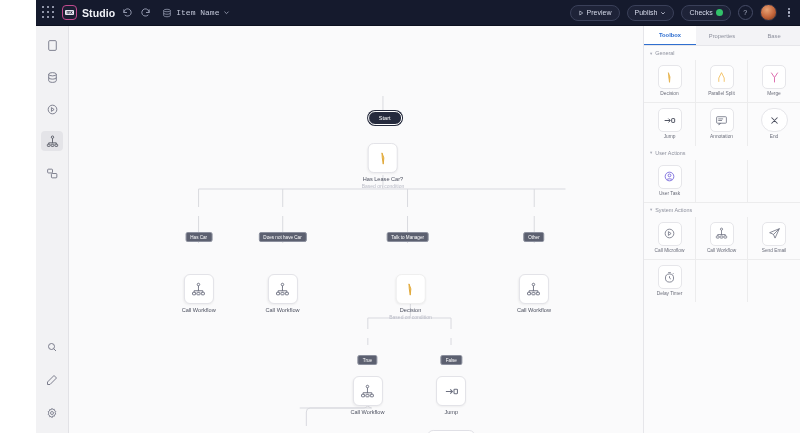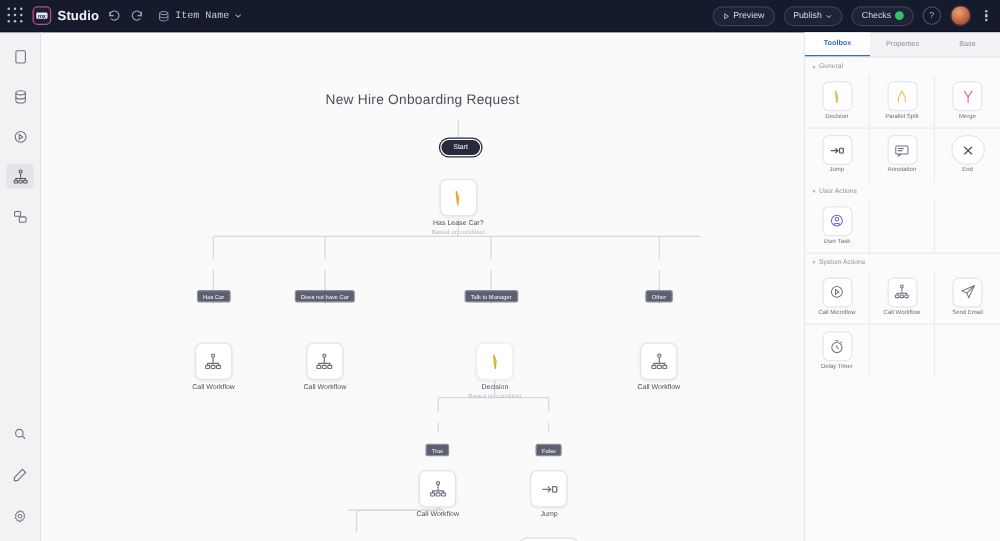--- a/index.html
+++ b/index.html
@@ -1,21 +1,21 @@
 <!DOCTYPE html>
 <html><head>
 <meta charset="utf-8">
 <style>
   * { box-sizing: border-box; margin: 0; padding: 0; }
   html, body {
     width: 800px; height: 433px;
     font-family: "Liberation Sans", sans-serif;
     overflow: hidden; background: #ffffff;
   }
-  #app { position: relative; width: 800px; height: 433px; display: flex; flex-direction: column; }
+  #app { position: relative; width: 800px; height: 433px; display: flex; flex-direction: column; padding-left: 36px; }
 
   
   .topbar {
     height: 26px; flex: 0 0 26px; background: #151a2d;
     display: flex; align-items: center; padding: 0 6px; gap: 7px;
     border-bottom: 1px solid #0d1120;
   }
   .grid-dots { width: 13px; height: 13px; display: grid;
     grid-template-columns: repeat(3,1fr); grid-template-rows: repeat(3,1fr);
     gap: 1.5px; cursor: pointer; }
@@ -250,21 +250,20 @@
         <div class="rail-btn">
           <svg width="12" height="12" viewBox="0 0 24 24" fill="none" stroke="#6e7181" stroke-width="1.6">
               <circle cx="12" cy="12" r="3"></circle>
               <path d="M12 2.5l1.6 2.6 3-.6.4 3 2.7 1.4-1.5 2.6 1.5 2.6-2.7 1.4-.4 3-3-.6L12 21.5l-1.6-2.6-3 .6-.4-3-2.7-1.4L5.8 12 4.3 9.4 7 8l.4-3 3 .6z"></path>
             </svg>
         </div>
       </div>
     </div>
 
     <div class="canvas">
-      <div class="canvas-title">New Hire Onboarding Request</div>
 
       <svg class="wires" viewBox="0 0 607 407" preserveAspectRatio="none">
         <g stroke="#d8d9de" stroke-width="1" fill="none">
 
           <path d="M332 70 L332 90"></path>
 
           <path d="M332 149 L332 163"></path>
           <path d="M137 163 L525 163"></path>
           <path d="M137 163 L137 181"></path>
           <path d="M226 163 L226 181"></path>

